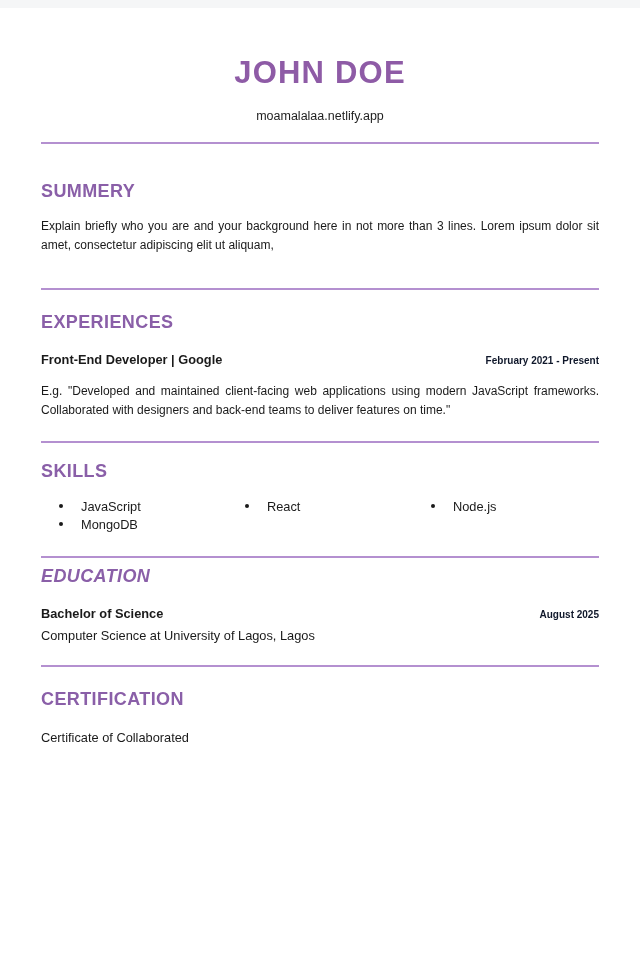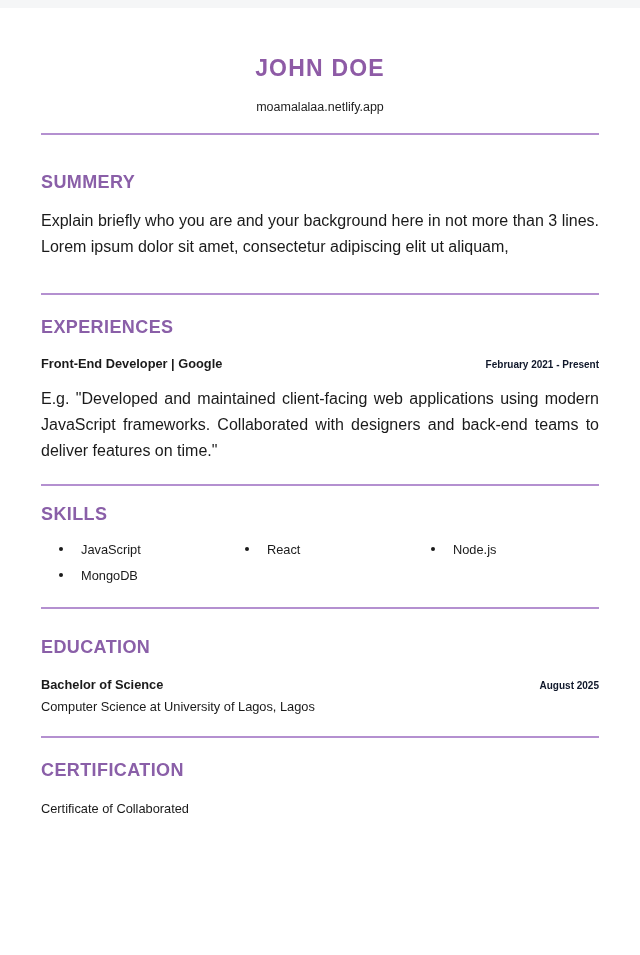--- a/index.html
+++ b/index.html
@@ -25,21 +25,21 @@
     width: 640px;
   }
 
   
   .header {
     padding-top: 48px;
     text-align: center;
   }
   .name {
     color: #8e5ba6;
-    font-size: 23px;
+    font-size: 31px;
     font-weight: bold;
     letter-spacing: 1.2px;
     margin: 0 0 16px 0;
     line-height: 1.1;
   }
   .contact-line {
     color: #1f1f1f;
     font-size: 12.5px;
     line-height: 1.75;
     margin: 0;
@@ -77,27 +77,27 @@
     color: #8a5fa8;
     font-size: 18px;
     font-weight: bold;
     letter-spacing: 0.4px;
     margin: 0;
     line-height: 1.2;
   }
   .section-title.summery { padding-top: 37px; }
   .section-title.exp     { padding-top: 22px; }
   .section-title.skills  { padding-top: 18px; }
-  .section-title.edu     { padding-top: 28px; }
+  .section-title.edu     { padding-top: 8px; font-style: italic; }
   .section-title.cert    { padding-top: 22px; }
 
   
   .body-text {
     color: #1a1a1a;
-    font-size: 16px;
+    font-size: 12px;
     line-height: 1.62;
     margin: 0;
     padding-top: 14px;
     text-align: justify;
   }
   .body-text.exp-desc { padding-top: 13px; }
 
   
   .entry-row {
     display: flex;
@@ -123,21 +123,21 @@
     color: #1a1a1a;
     font-size: 12.8px;
     line-height: 1.5;
     padding-top: 4px;
   }
 
   
   .skills-grid {
     display: grid;
     grid-template-columns: repeat(3, 1fr);
-    row-gap: 8px;
+    row-gap: 0;
     padding-top: 16px;
   }
   .skill-item {
     display: flex;
     align-items: baseline;
     color: #1a1a1a;
     font-size: 12.8px;
     line-height: 1.4;
     padding-left: 18px;
   }

